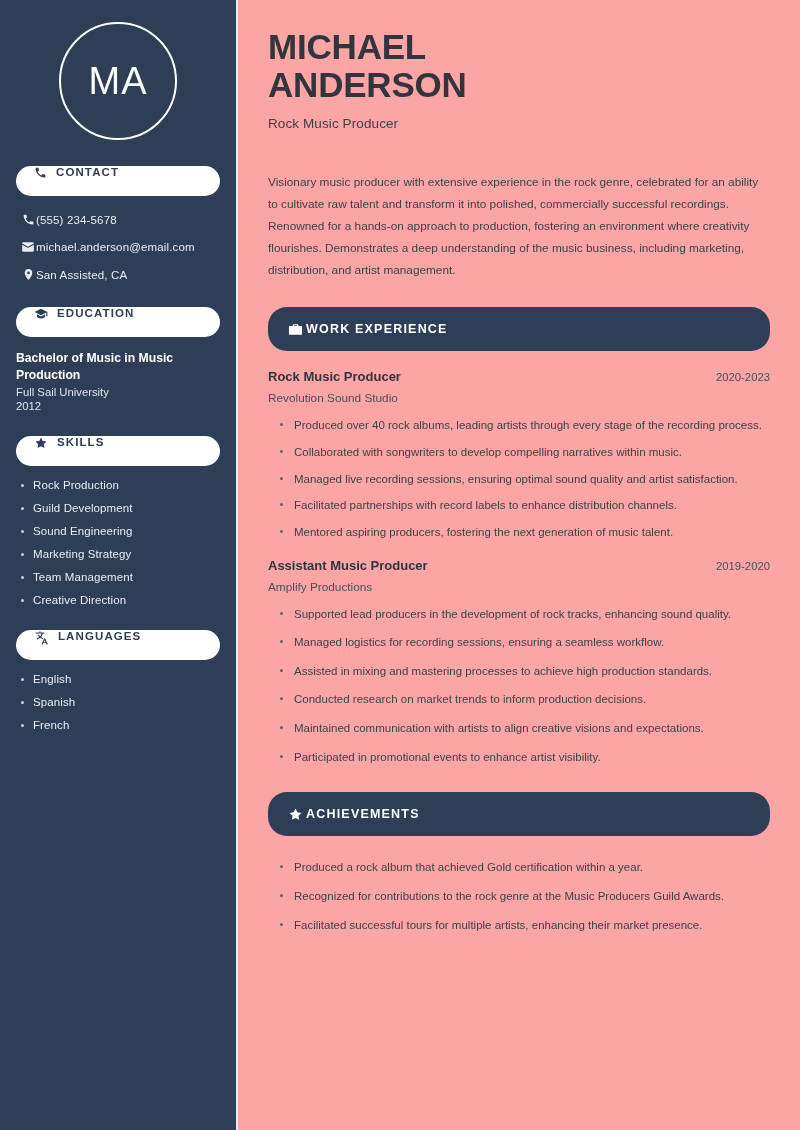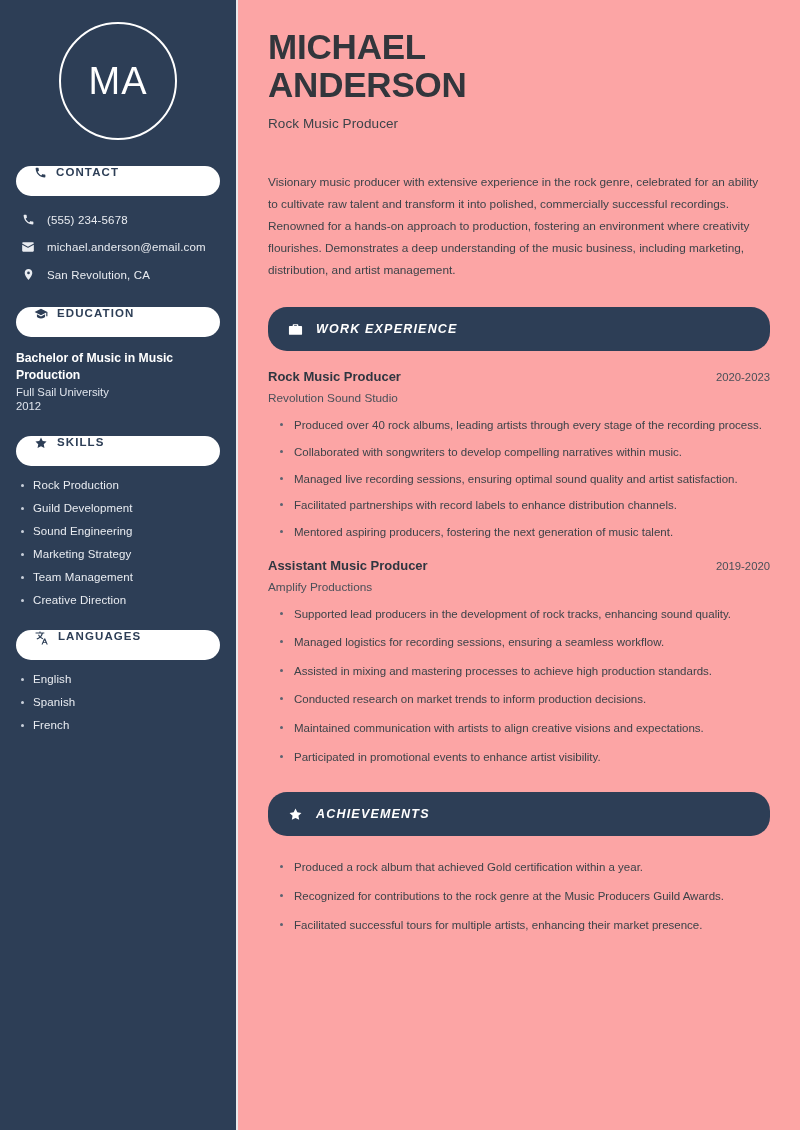--- a/index.html
+++ b/index.html
@@ -70,21 +70,20 @@
     letter-spacing: 1.1px;
     text-transform: uppercase;
   }
   .pill .ic { display: flex; align-items: center; }
   .pill .ic svg { display: block; }
 
   .contact-list { margin-bottom: 22px; }
   .contact-row {
     display: flex;
     align-items: center;
-    gap: 11px;
     padding: 4px 0 4px 4px;
     margin-bottom: 6px;
   }
   .contact-row .ic { width: 16px; display: flex; justify-content: center; }
   .contact-row .txt {
     font-size: 11.5px;
     color: #e9ecf1;
     letter-spacing: 0.15px;
   }
 
@@ -155,25 +154,24 @@
     text-align: left;
   }
 
   .sec-bar {
     background: #2d3e56;
     color: #ffffff;
     border-radius: 19px;
     height: 44px;
     display: flex;
     align-items: center;
-    gap: 13px;
+    gap: 3px;
     padding-left: 20px;
     margin-top: 26px;
     margin-bottom: 18px;
-    font-style: italic;
   }
   .sec-bar .sec-label {
     font-size: 12.5px;
     font-weight: bold;
     letter-spacing: 1.2px;
     text-transform: uppercase;
   }
   .sec-bar .ic { display: flex; align-items: center; }
 
   .job { margin-bottom: 16px; }
@@ -258,21 +256,21 @@
             </svg>
         </span>
         <span class="txt">michael.anderson@email.com</span>
       </div>
       <div class="contact-row">
         <span class="ic">
           <svg width="13" height="13" viewBox="0 0 24 24" fill="#e9ecf1">
               <path d="M12 2C8.1 2 5 5.1 5 9c0 5.2 7 13 7 13s7-7.8 7-13c0-3.9-3.1-7-7-7zm0 9.5A2.5 2.5 0 1 1 12 6.5a2.5 2.5 0 0 1 0 5z"></path>
             </svg>
         </span>
-        <span class="txt">San Revolution, CA</span>
+        <span class="txt">San Assisted, CA</span>
       </div>
     </div>
 
     <div class="pill">
       <span class="ic">
         <svg width="14" height="14" viewBox="0 0 24 24" fill="#2d3e56">
             <path d="M12 3 1 8.5l11 5.5 9-4.5V16h2V8.5L12 3zM5 12.6v3.6c0 1.6 3.1 3.3 7 3.3s7-1.7 7-3.3v-3.6l-7 3.5-7-3.5z"></path>
           </svg>
       </span>
       <span class="pill-label">EDUCATION</span>

